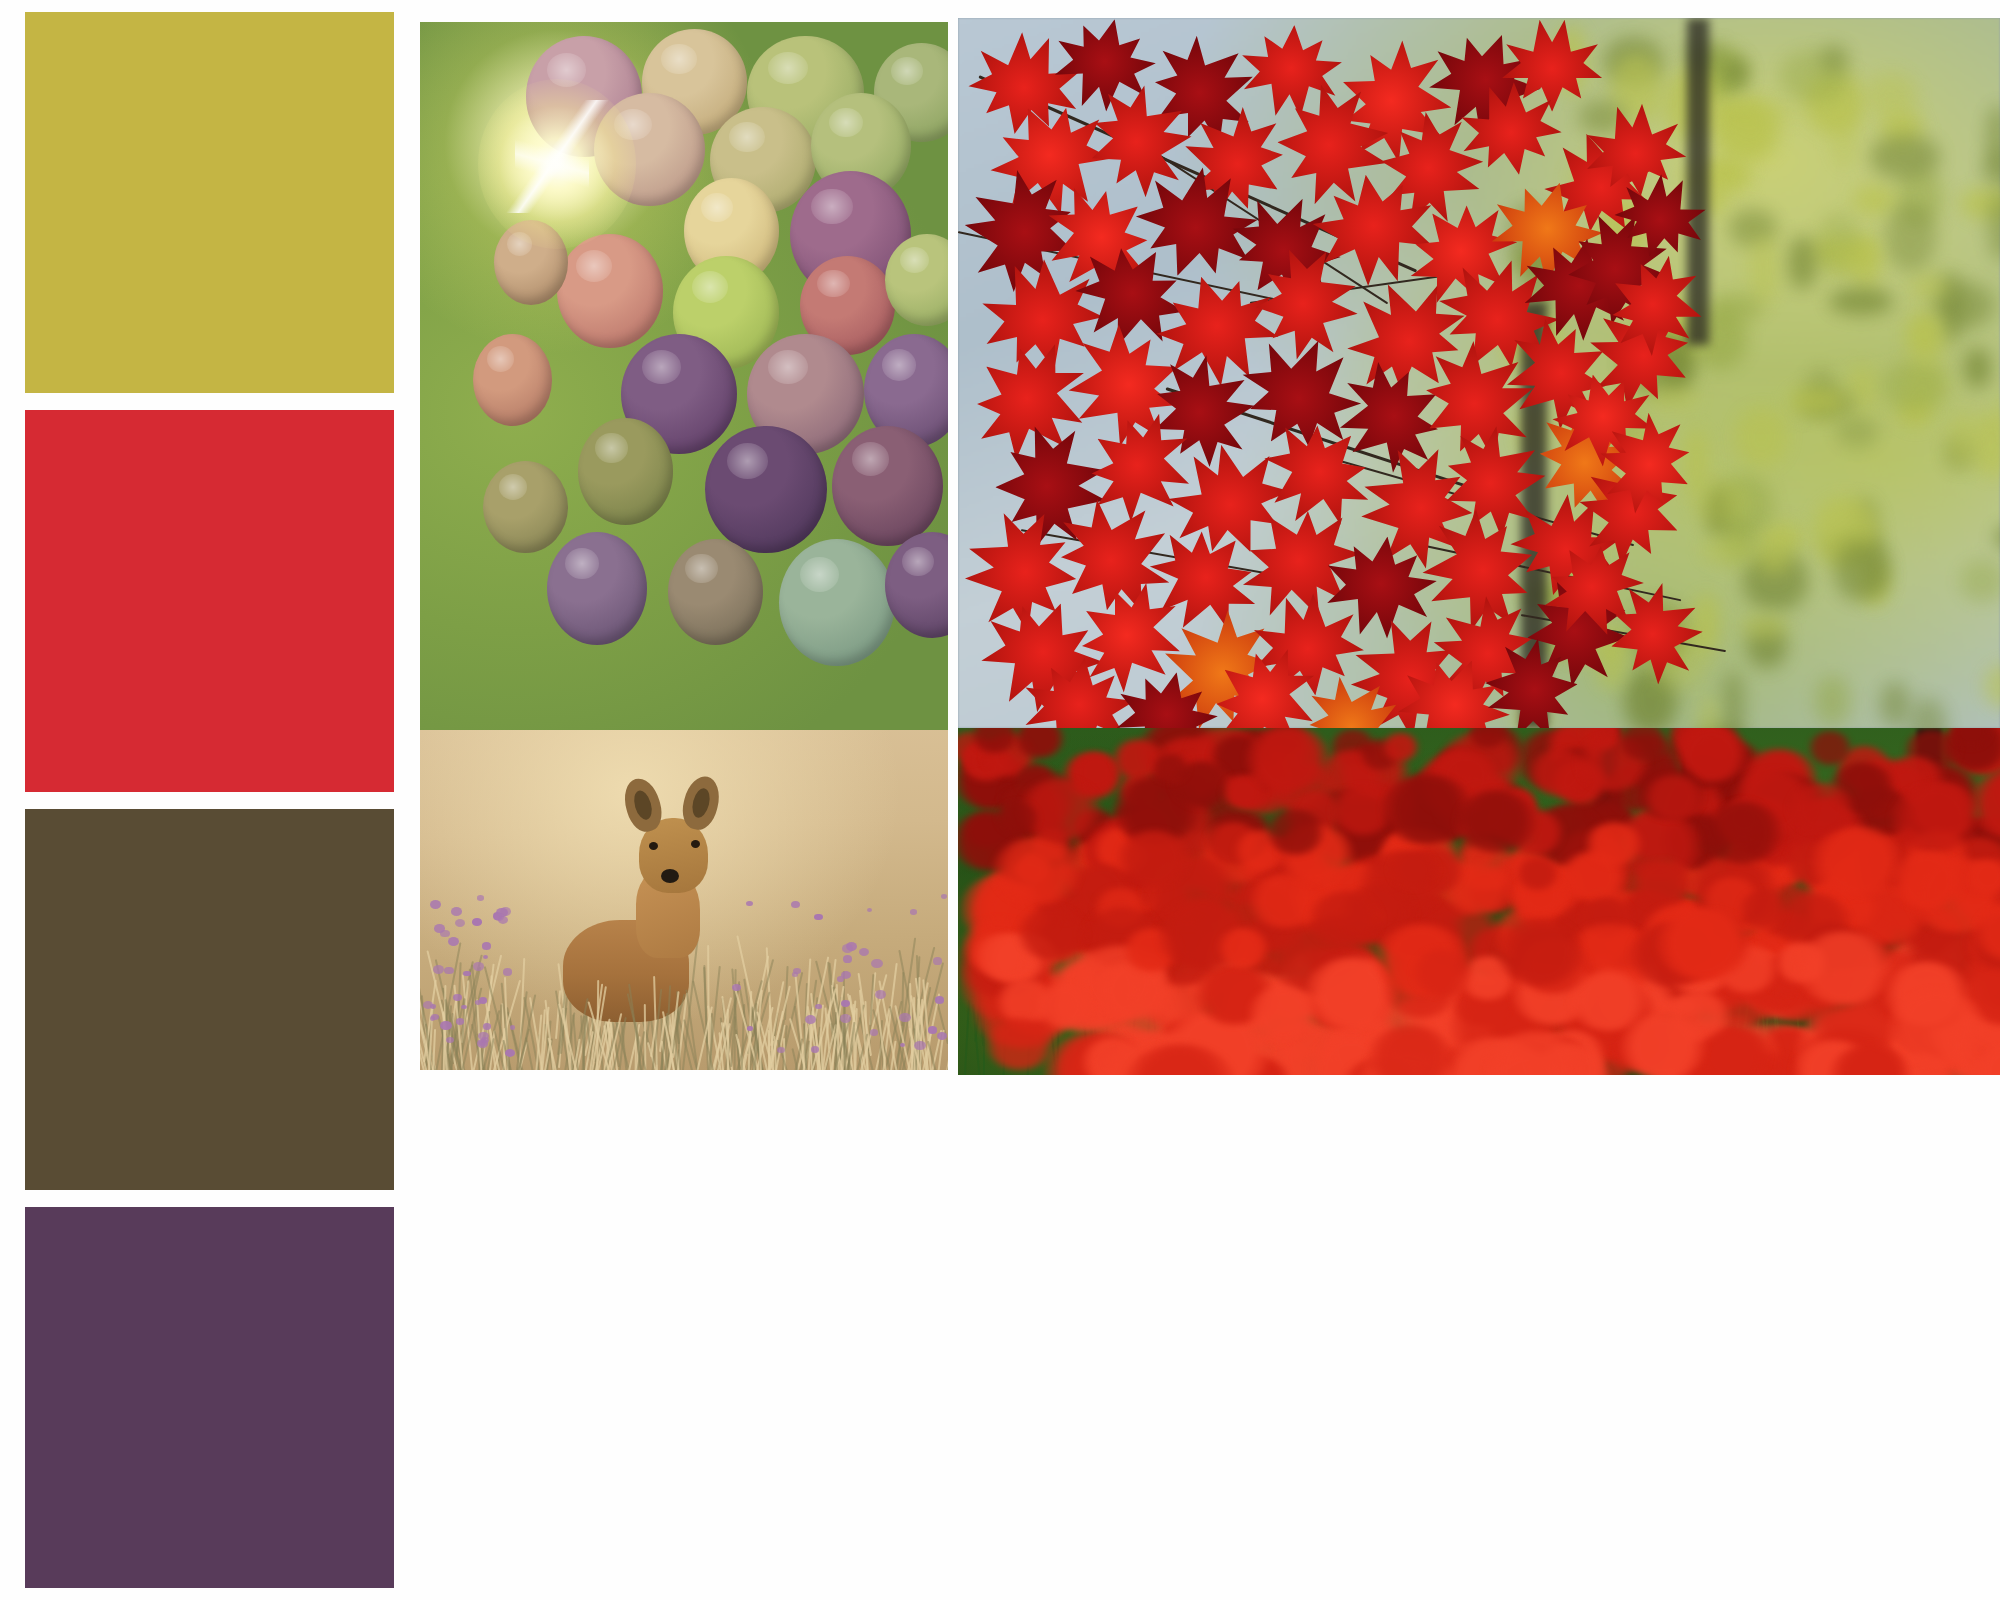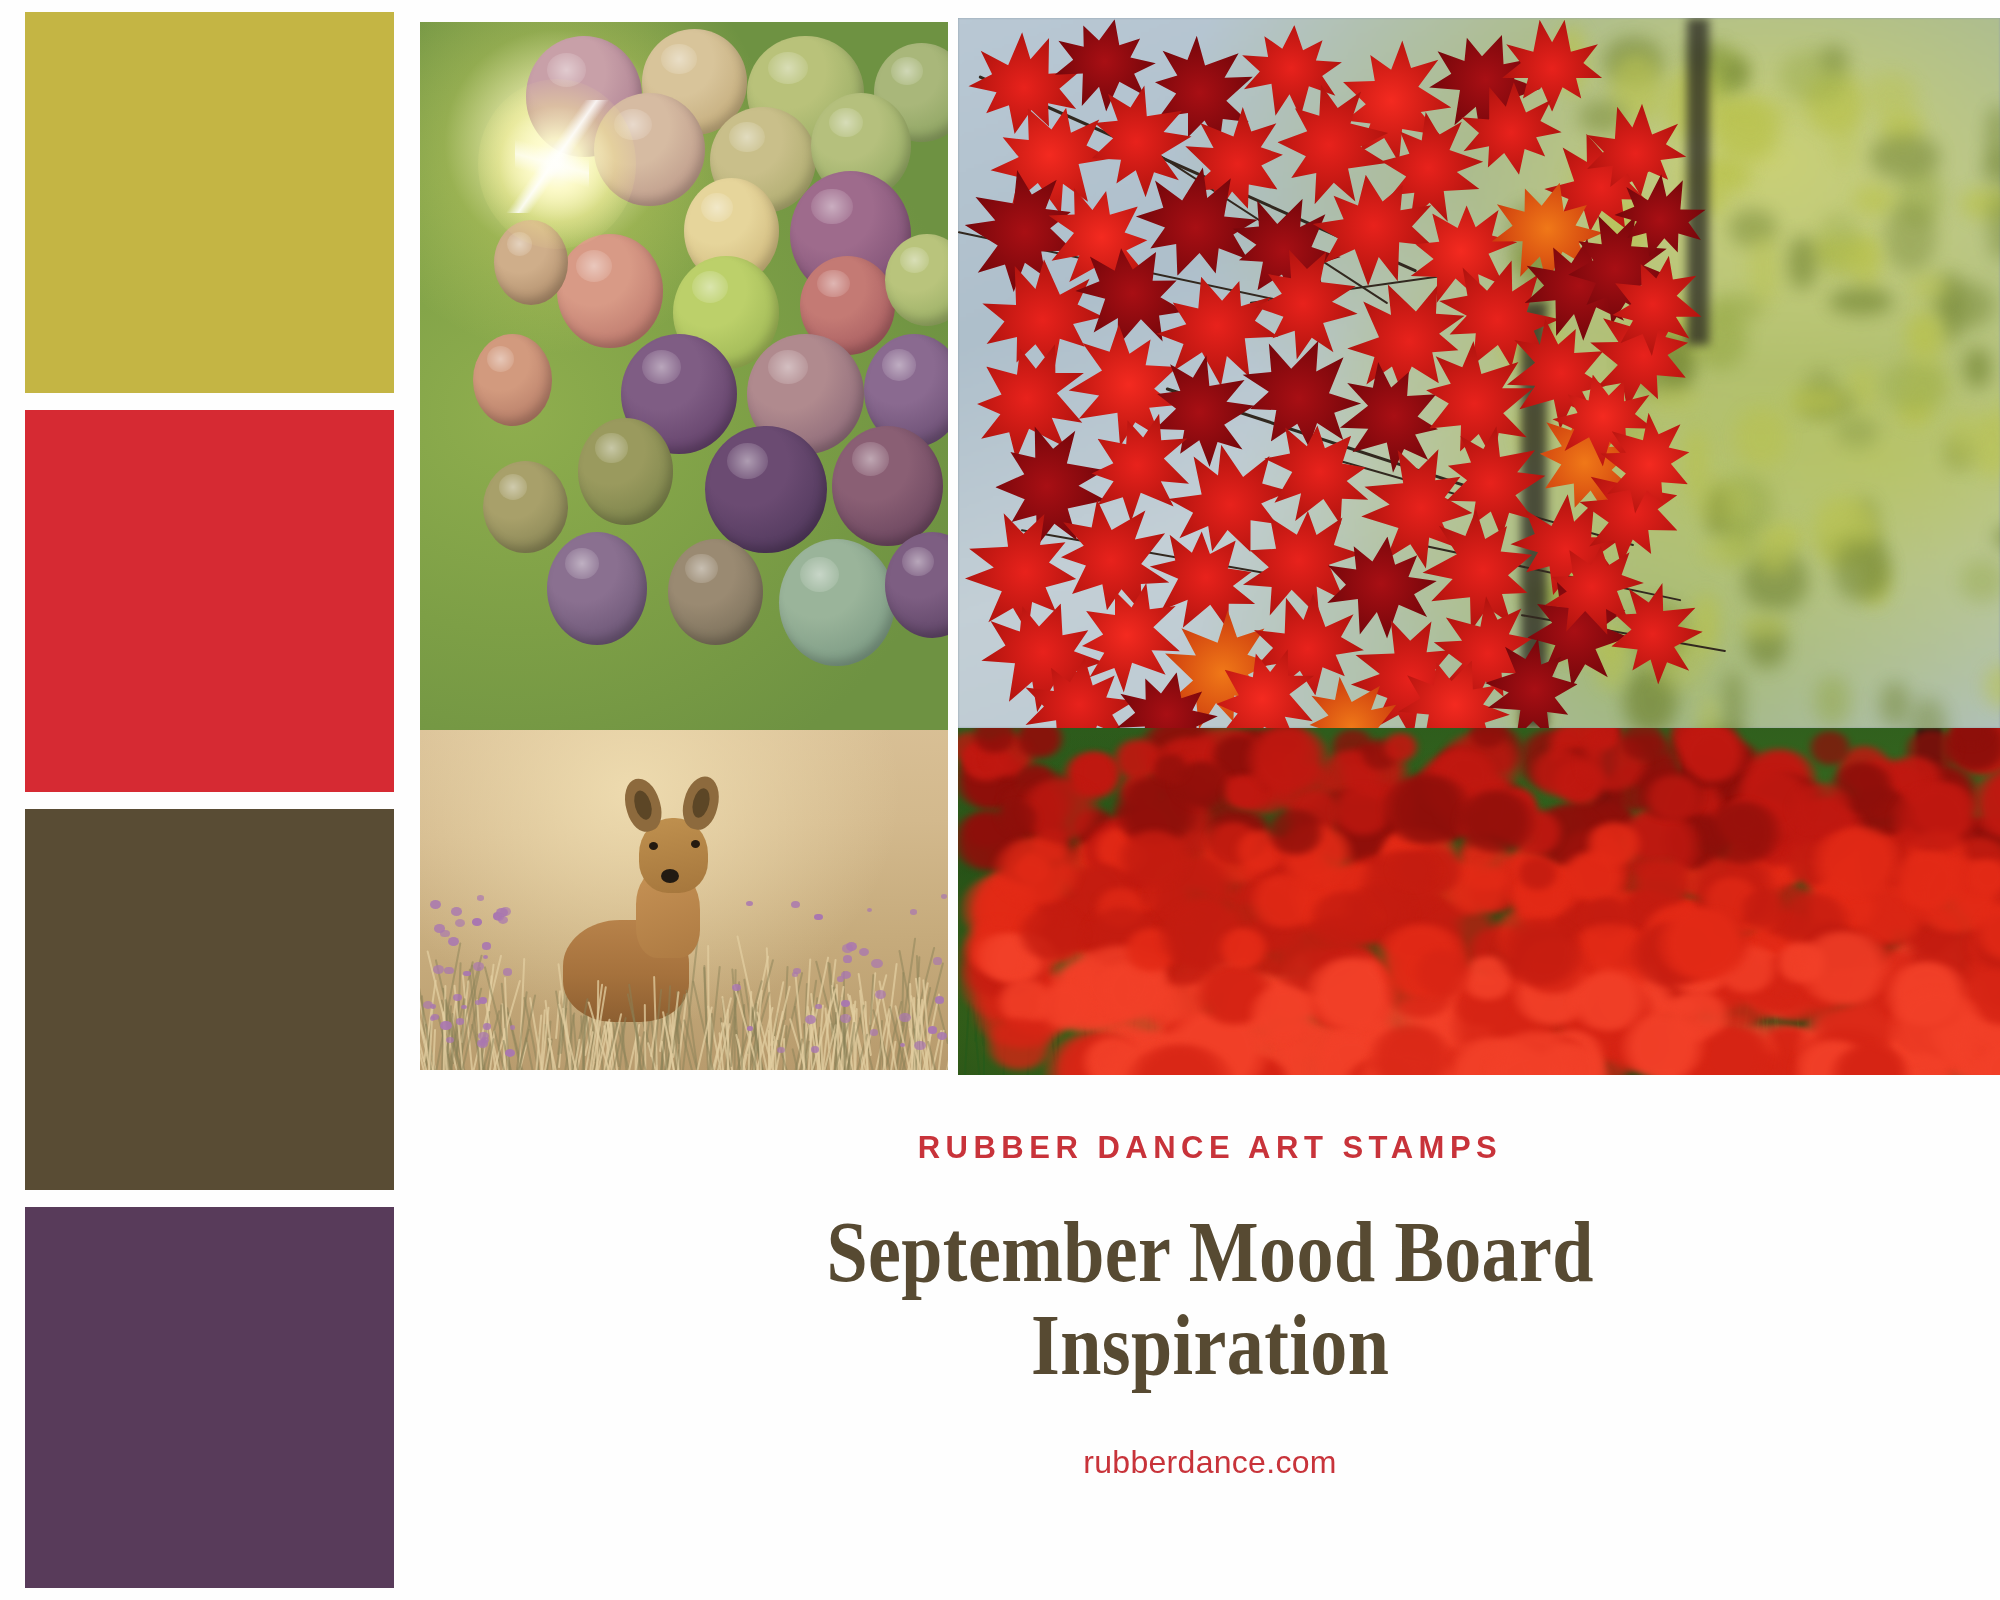--- a/index.html
+++ b/index.html
@@ -1506,22 +1506,14 @@
         <div class="lily" style="left: 74.9193%; top: 46.6258%; width: 4.77188%; height: 10.9753%; background: radial-gradient(circle, rgb(196, 28, 16) 0%, rgb(196, 28, 16) 52%, rgba(150, 20, 10, 0) 86%); opacity: 0.8;"></div>
         <div class="lily" style="left: 24.9392%; top: 57.7353%; width: 4.9421%; height: 11.3668%; background: radial-gradient(circle, rgb(227, 42, 22) 0%, rgb(227, 42, 22) 52%, rgba(150, 20, 10, 0) 86%); opacity: 0.94;"></div>
         <div class="lily" style="left: 50.6152%; top: 87.2107%; width: 9.48547%; height: 21.8166%; background: radial-gradient(circle, rgb(242, 64, 40) 0%, rgb(242, 64, 40) 52%, rgba(150, 20, 10, 0) 86%); opacity: 0.79;"></div>
         <div class="lily" style="left: 71.2678%; top: 20.9156%; width: 7.92071%; height: 18.2176%; background: radial-gradient(circle, rgb(142, 15, 10) 0%, rgb(142, 15, 10) 52%, rgba(150, 20, 10, 0) 86%); opacity: 0.76;"></div>
         <div class="lily" style="left: 89.5783%; top: 35.7964%; width: 7.0709%; height: 16.2631%; background: radial-gradient(circle, rgb(227, 42, 22) 0%, rgb(227, 42, 22) 52%, rgba(150, 20, 10, 0) 86%); opacity: 0.9;"></div>
         <div class="lily" style="left: 63.5344%; top: 82.4392%; width: 8.20657%; height: 18.8751%; background: radial-gradient(circle, rgb(242, 64, 40) 0%, rgb(242, 64, 40) 52%, rgba(150, 20, 10, 0) 86%); opacity: 0.95;"></div>
         <div class="lily" style="left: 83.598%; top: 91.2062%; width: 7.86612%; height: 18.0921%; background: radial-gradient(circle, rgb(214, 36, 20) 0%, rgb(214, 36, 20) 52%, rgba(150, 20, 10, 0) 86%); opacity: 0.97;"></div>
       </div>
   </div>
 
-  <div class="textblock">
-    <div class="tagline">RUBBER DANCE ART STAMPS</div>
-    <div class="headline">
-      <div>September Mood Board</div>
-      <div>Inspiration</div>
-    </div>
-    <div class="url">rubberdance.com</div>
-  </div>
 
 </div>
 
 </body></html>

